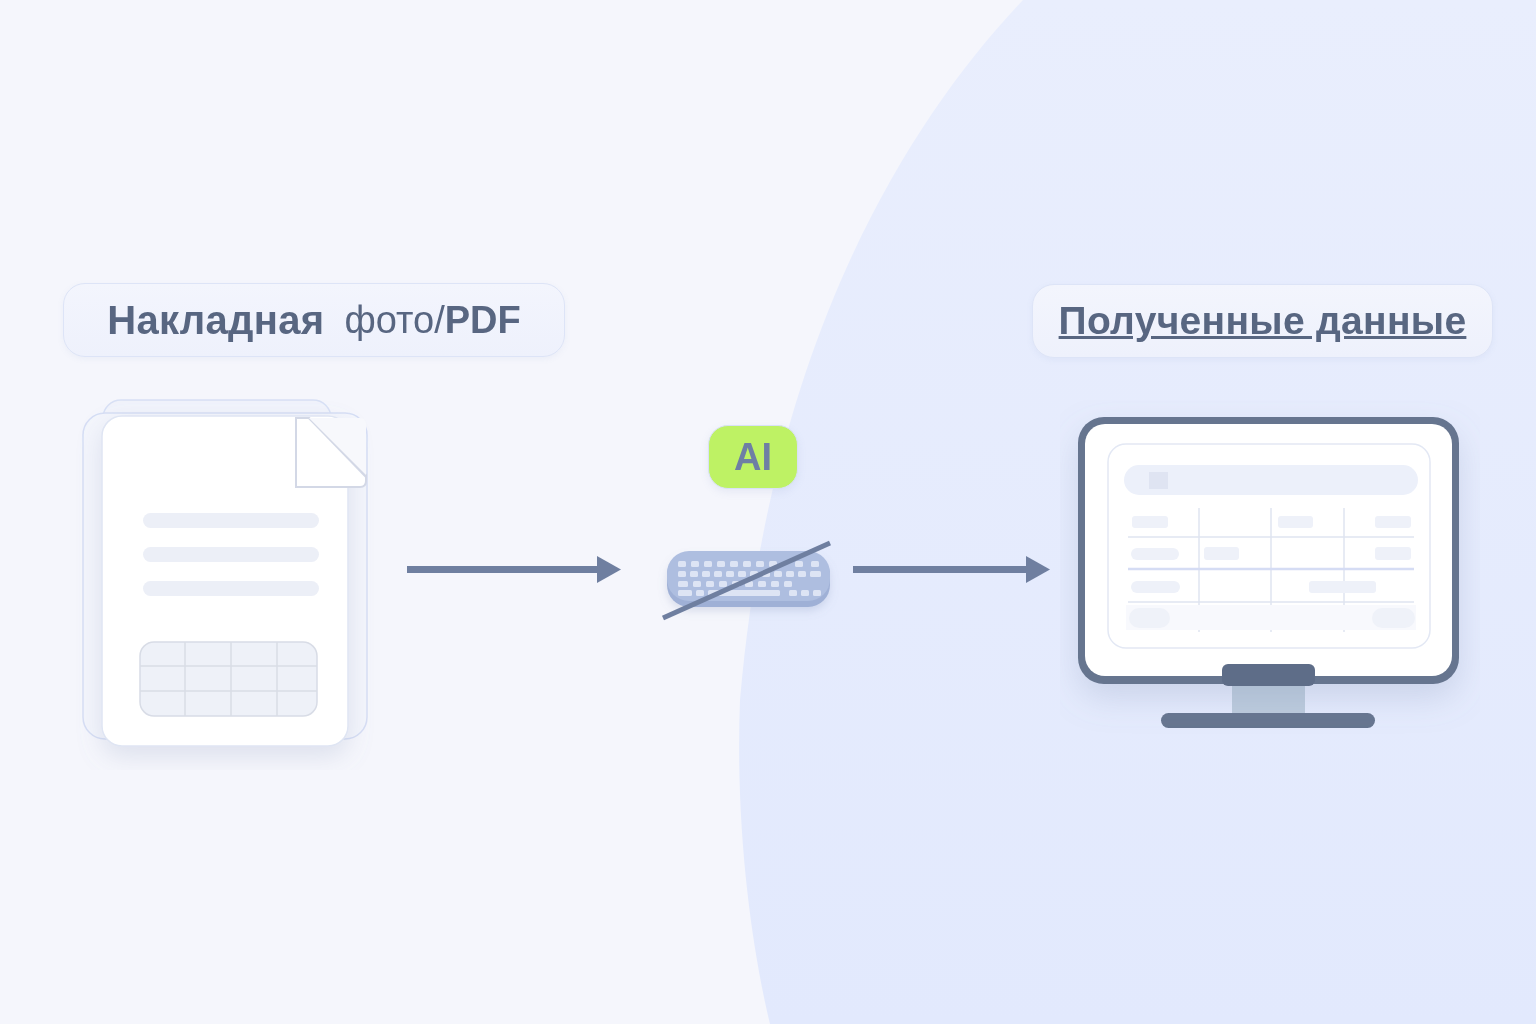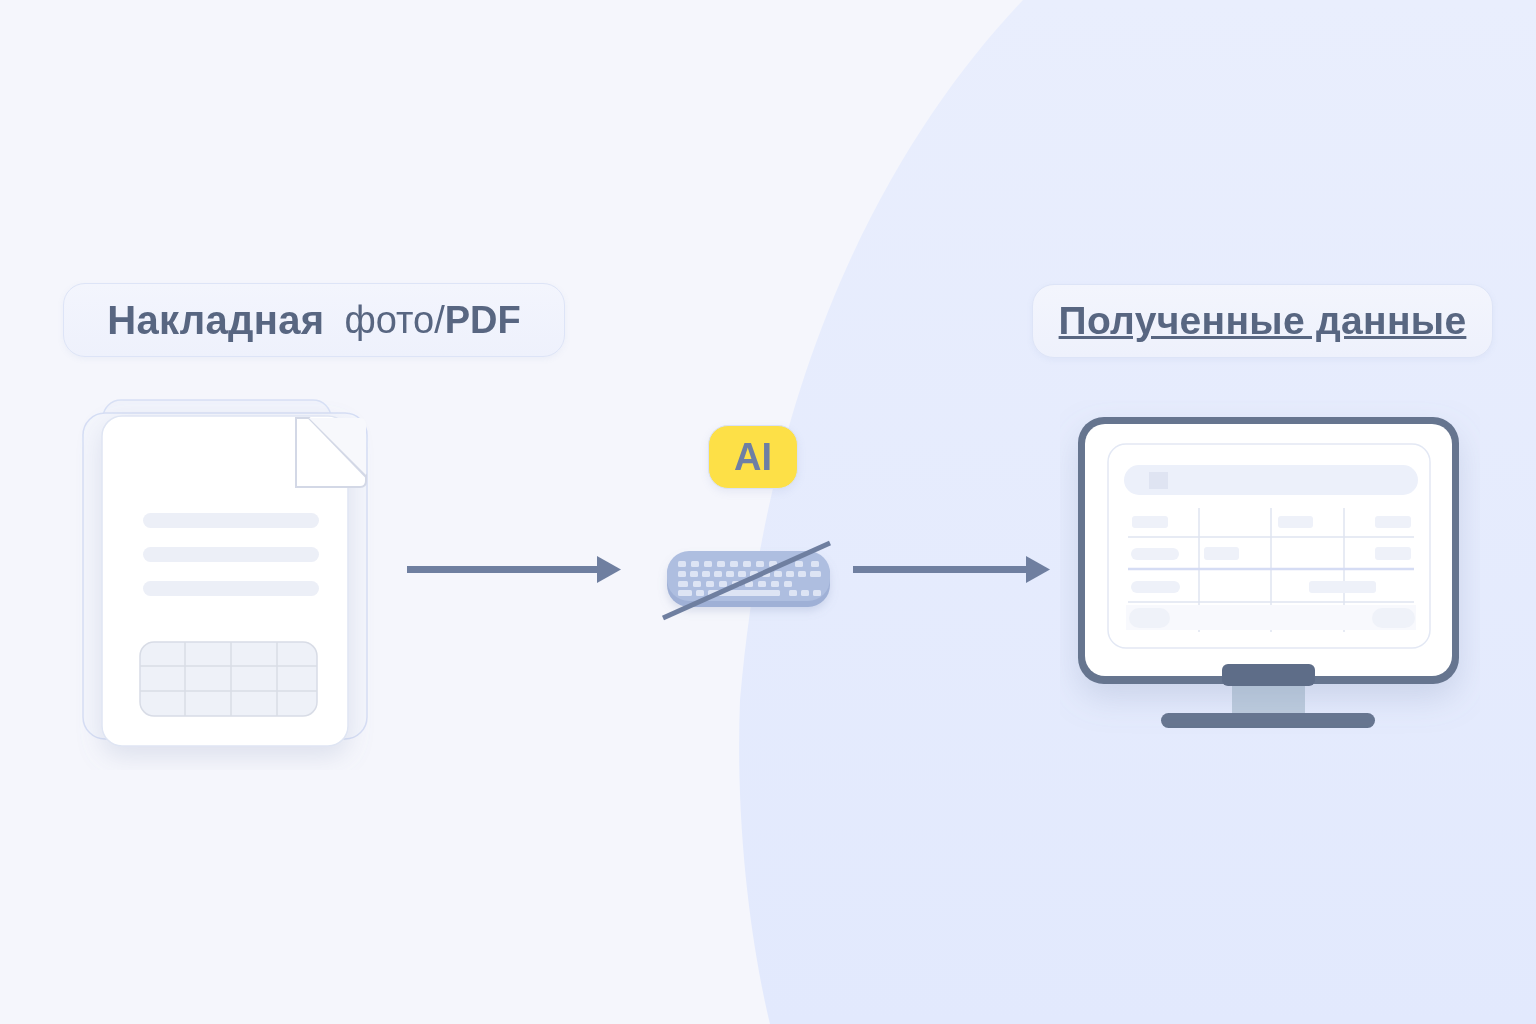--- a/index.html
+++ b/index.html
@@ -21,21 +21,21 @@
   .pill-left { left:63px; top:283px; width:502px; }
   .pill-right { left:1032px; top:284px; width:461px; }
   .pill-left .main { font-size:40px; font-weight:bold; letter-spacing:0.3px; }
   .pill-left .sub { font-size:38px; font-weight:normal; margin-left:20px; }
   .pill-left .sub b { font-weight:bold; }
   .pill-right .main { font-size:39px; font-weight:bold; letter-spacing:0.3px;text-decoration:underline; }
 
   .ai-badge {
     position:absolute; left:708px; top:425px; width:90px; height:64px;
     box-sizing:border-box; border:1.5px solid #d9e1f6; border-radius:20px;
-    background:#fde047; box-shadow:0 3px 8px rgba(120,140,190,0.12);
+    background:#bef264; box-shadow:0 3px 8px rgba(120,140,190,0.12);
     display:flex; align-items:center; justify-content:center;
     color:#6e7fa4; font-size:38px; font-weight:bold;
   }
 
   .abs { position:absolute; }
 </style>
 </head>
 <body>
 
 <svg class="bg-curve" viewBox="0 0 1536 1024">

